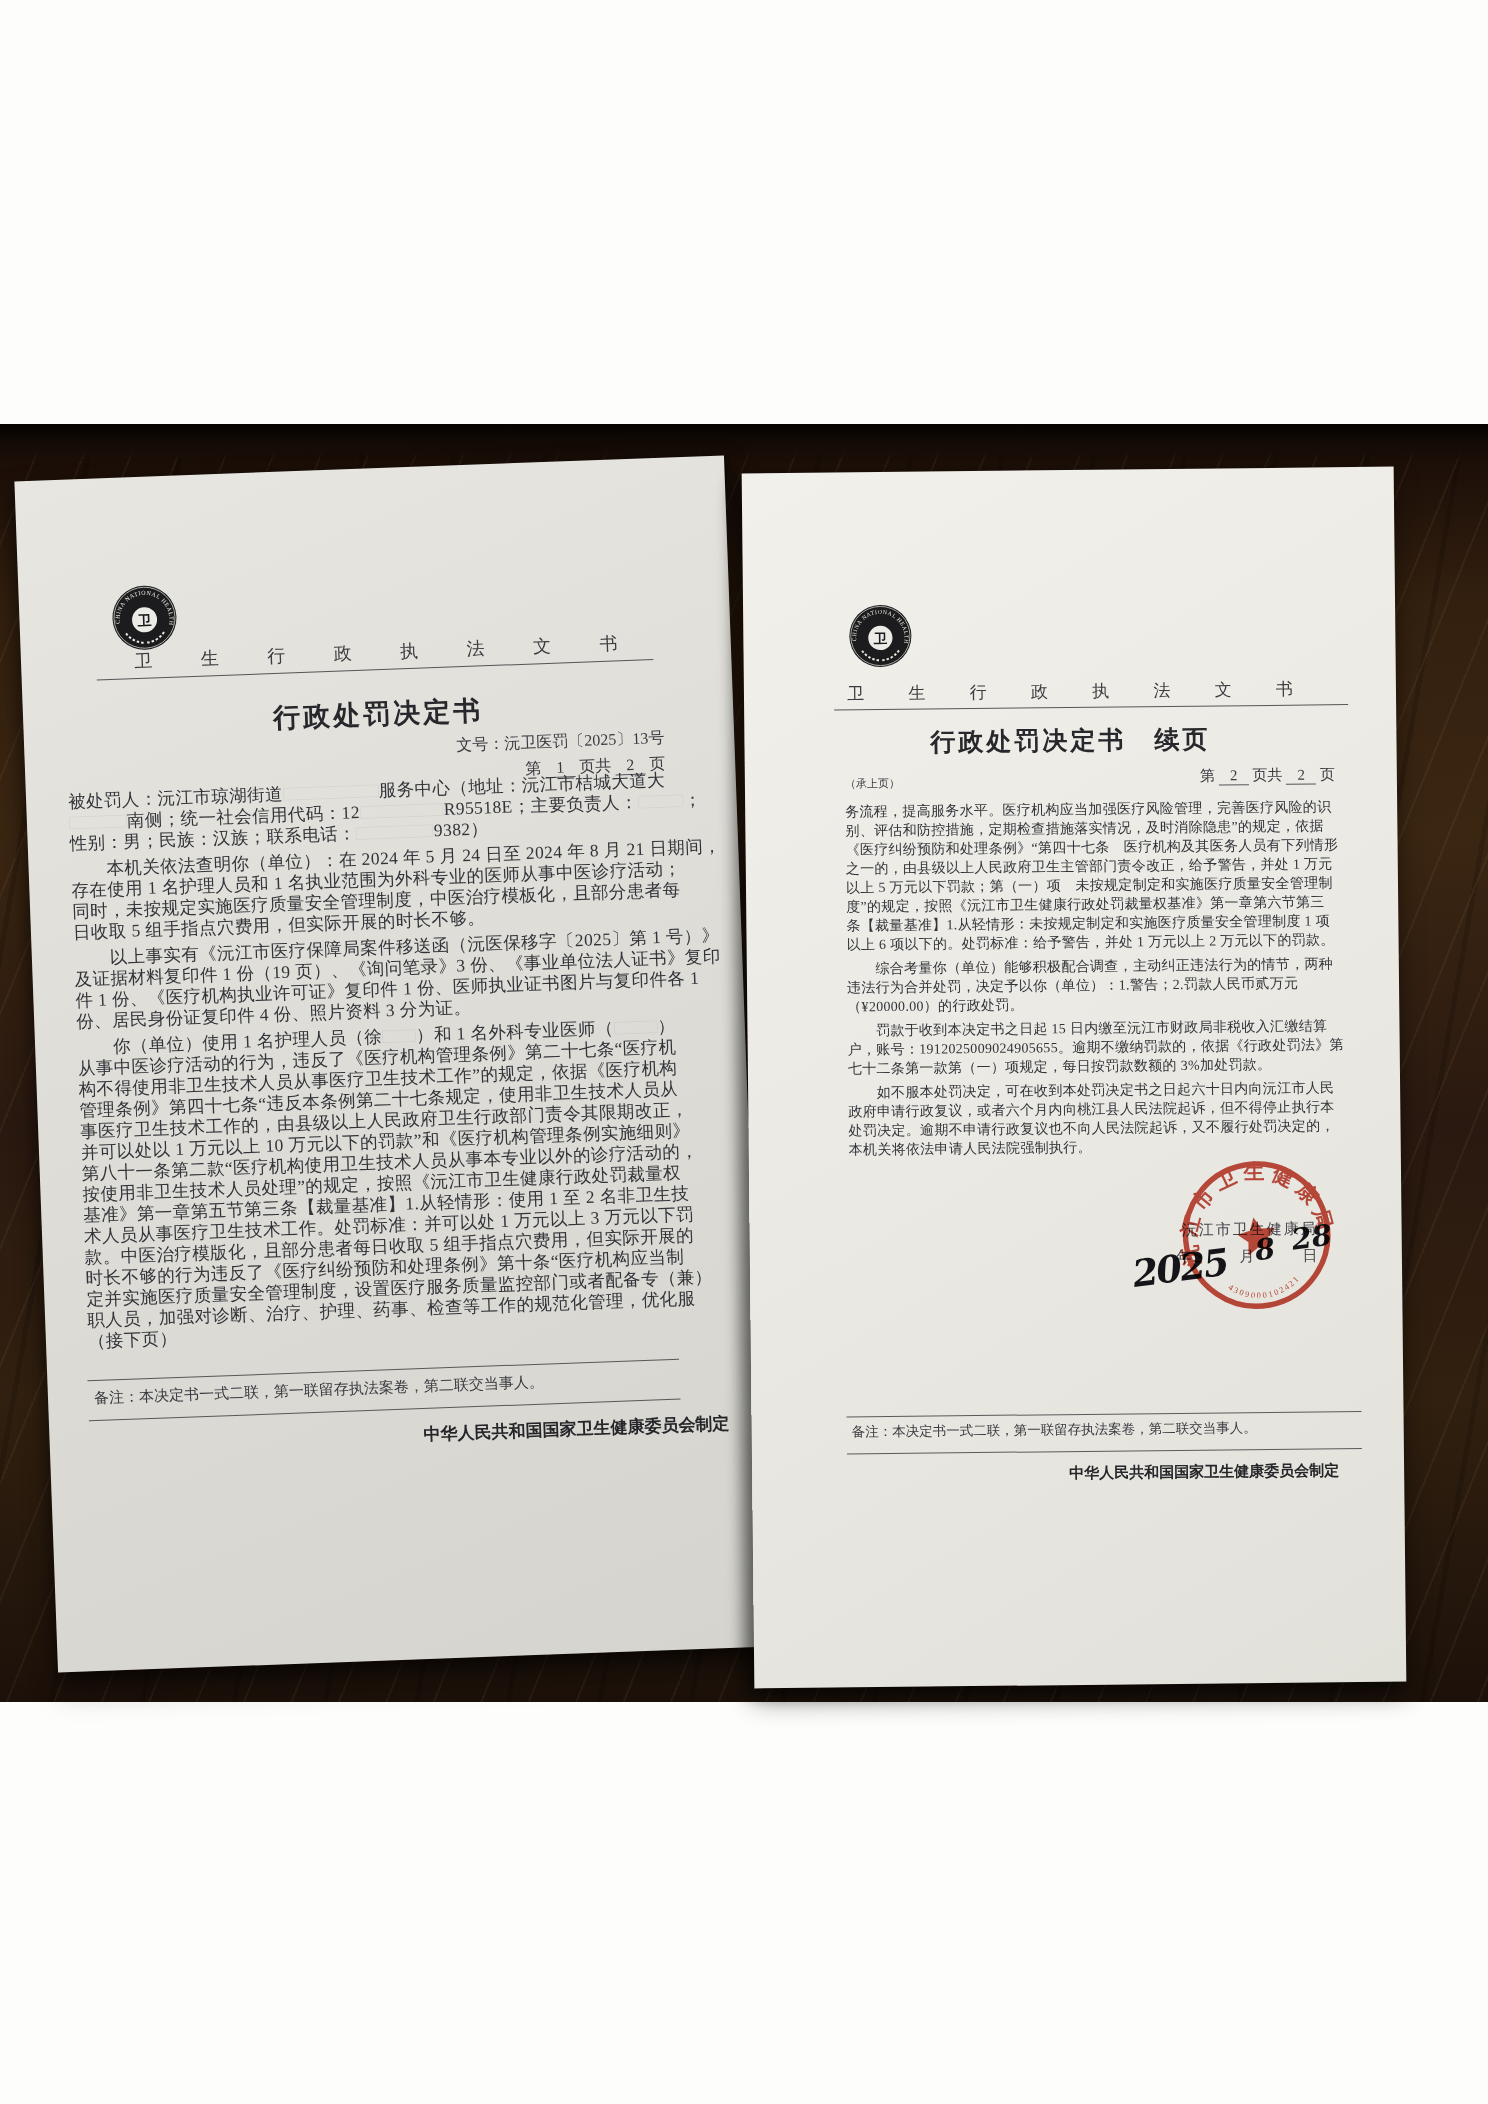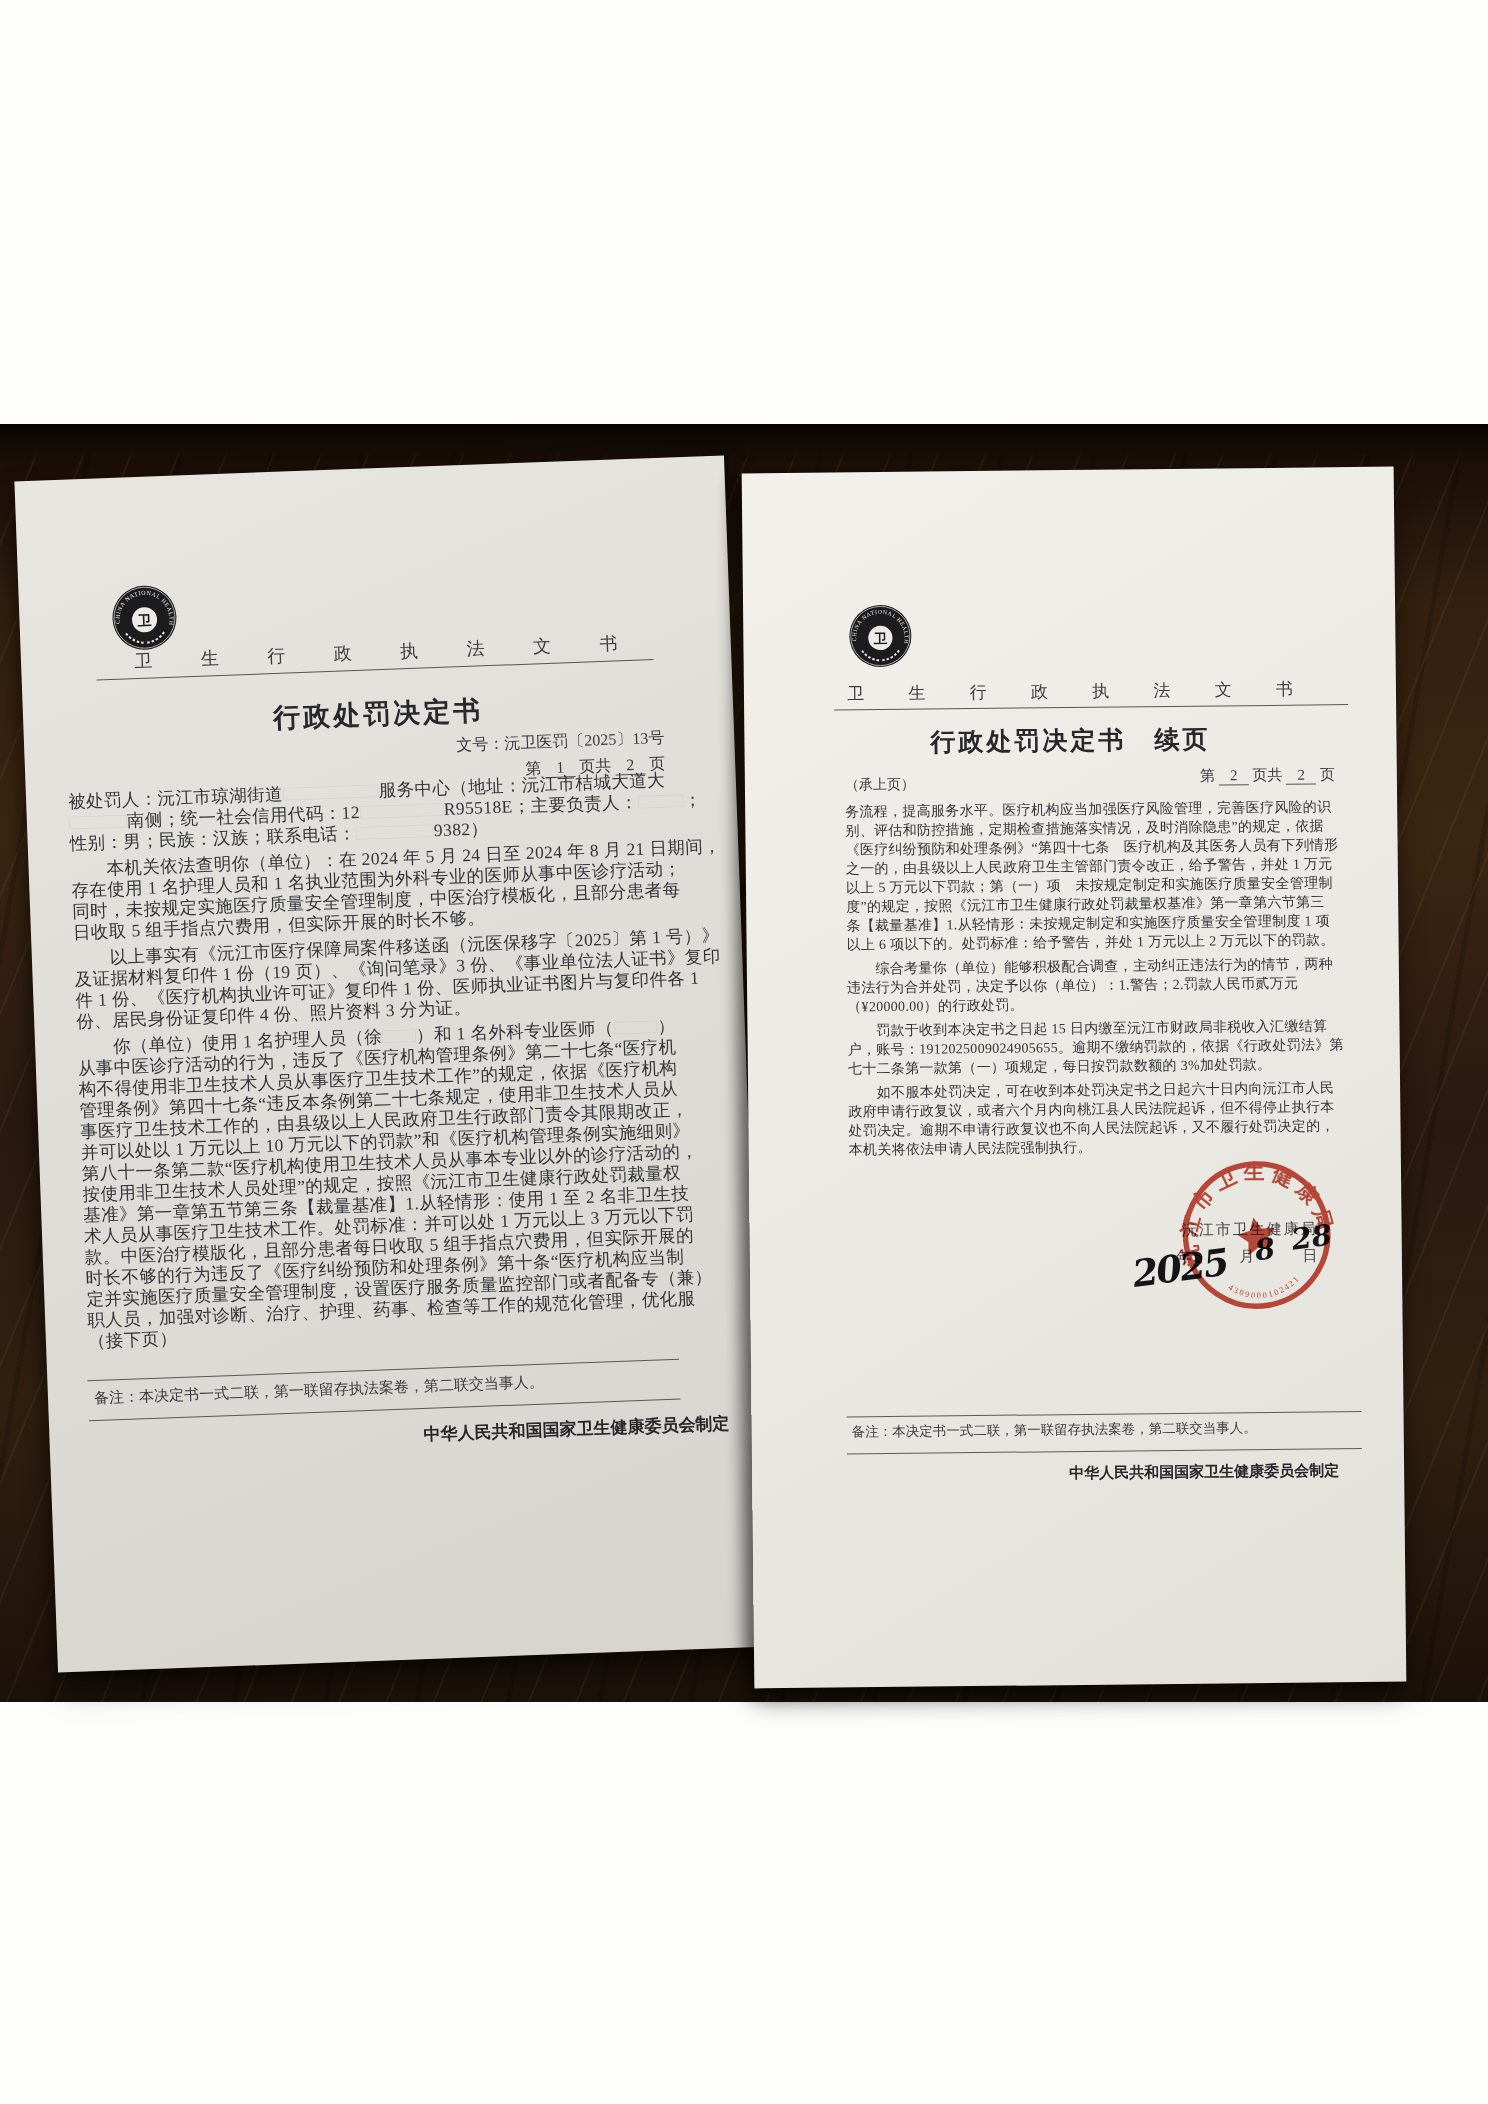--- a/index.html
+++ b/index.html
@@ -36,21 +36,21 @@
   .tl.para{margin-top:5px;}
   .paper-left .body{left:42px;width:580px;top:312px;font-size:17.5px;line-height:21px;letter-spacing:.4px;}
   .paper-right .body{left:100px;width:486px;top:330px;font-size:14px;line-height:19px;letter-spacing:.3px;}
   .redact{display:inline-block;height:13px;vertical-align:-1px;border-radius:2px;position:relative;
         background:linear-gradient(90deg,#efeeea 0 18%,#b9b8b4 18% 30%,#e8e7e3 30% 46%,#8f8e8a 46% 58%,#ececе8 58% 74%,#c7c6c2 74% 84%,#f0efeb 84% 100%);
         box-shadow:inset 0 0 0 1px rgba(0,0,0,.05);}
   .foot-rule{position:absolute;border-top:1.4px solid rgba(55,55,58,.8);}
   .note{position:absolute;white-space:nowrap;color:#3a3a40;}
   .maker{position:absolute;font-family:"Liberation Sans","DejaVu Sans",sans-serif;font-weight:bold;
         color:#26262a;white-space:nowrap;}
-  .cont-label{position:absolute;font-size:14px;color:#3a3a40;}
+  .cont-label{position:absolute;font-size:11px;color:#3a3a40;}
   
   .paper-left .emblem{left:92px;top:108px;width:66px;height:66px;}
   .paper-left .form-header{top:172px;}
   .paper-left .hdr-rule{left:75px;right:78px;top:201px;}
   .paper-left .doc-title{top:228px;font-size:27px;}
   .paper-left .meta.docno{top:270px;right:70px;}
   .paper-left .meta.pageno{top:296px;right:70px;}
   .paper-left .foot-rule.r1{left:40px;right:78px;top:901px;}
   .paper-left .note{left:46px;top:910px;font-size:15px;}
   .paper-left .foot-rule.r2{left:40px;right:78px;top:941px;}

